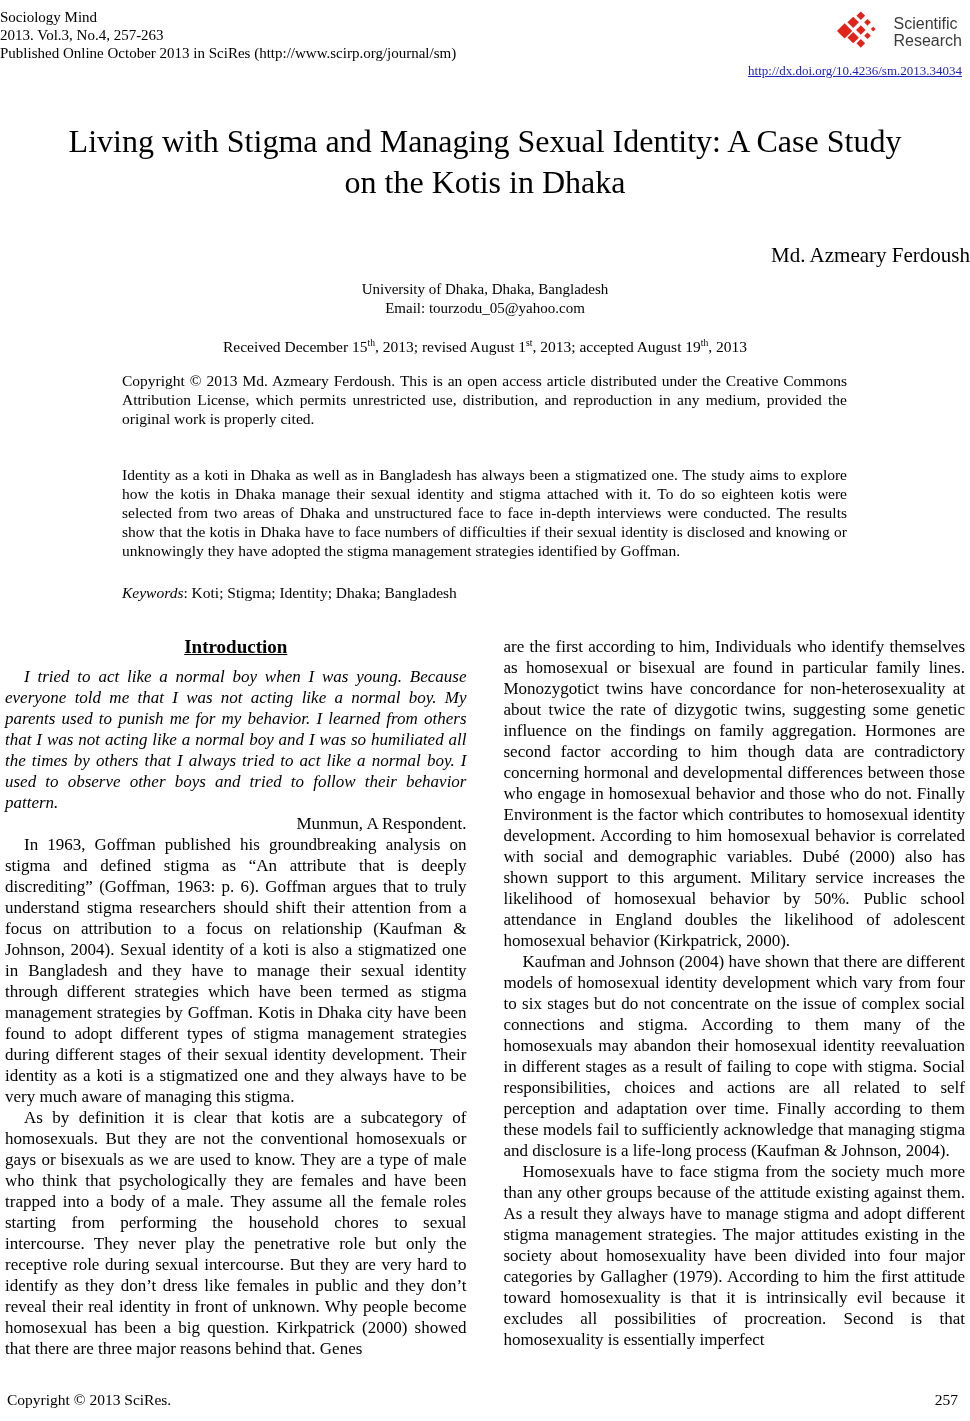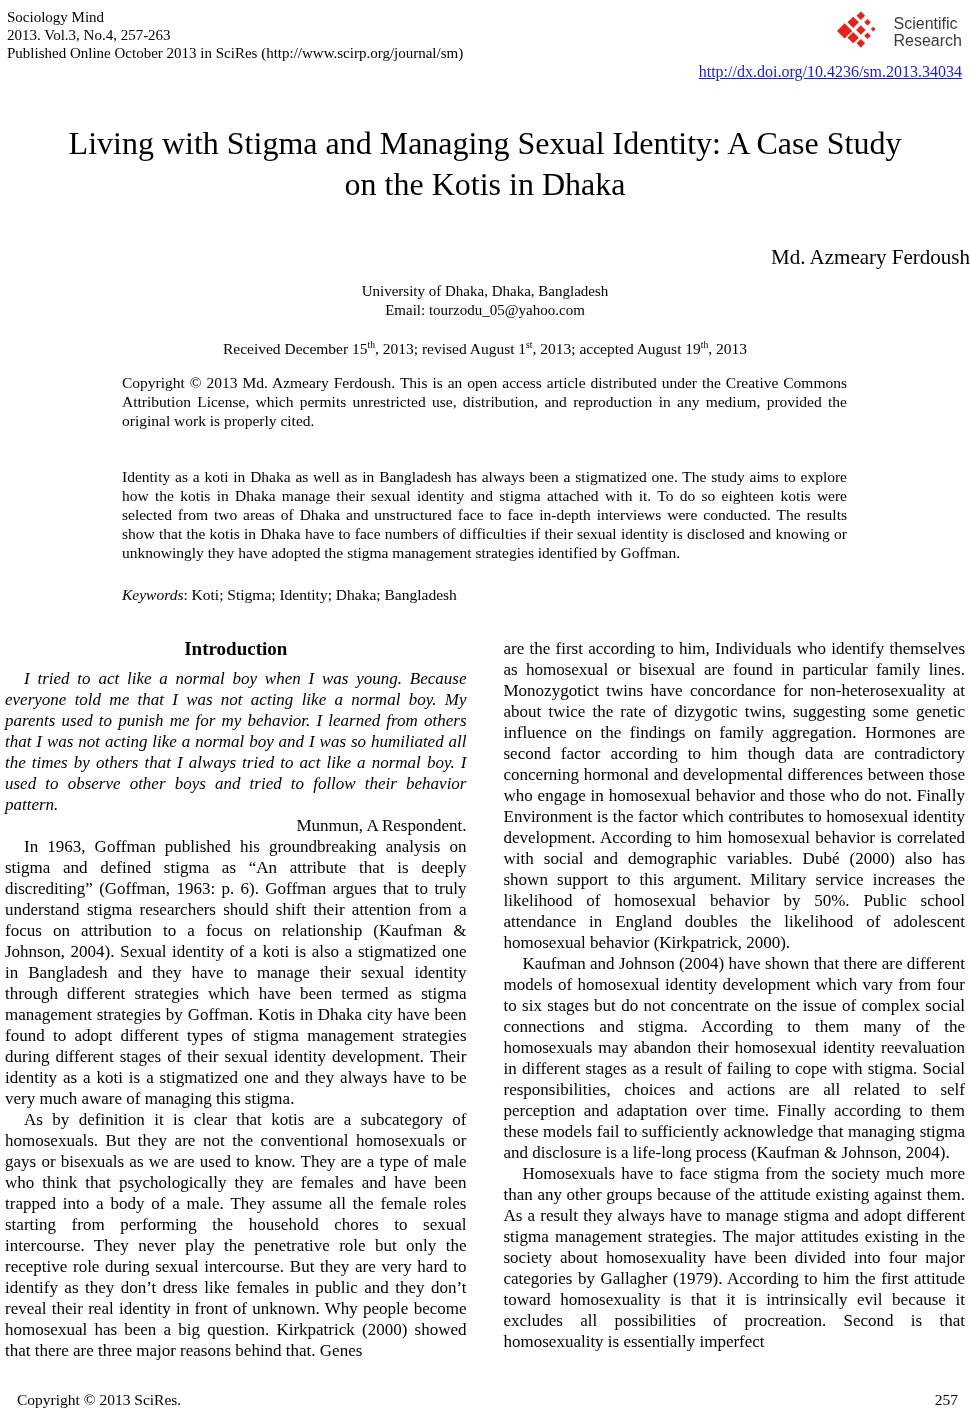--- a/index.html
+++ b/index.html
@@ -3,49 +3,49 @@
 <meta charset="utf-8">
 <style>
   * { margin:0; padding:0; box-sizing:border-box; }
   html,body { background:#ffffff; }
   .page {
     width:970px; height:1421px; position:relative; overflow:hidden;
     background:#ffffff; color:#000;
     font-family:"Liberation Serif", serif;
     margin:0 auto;
   }
-  .header { display:flex; justify-content:space-between; align-items:flex-start; padding:8px 8px 0 7px; }
+  .header { display:flex; justify-content:space-between; align-items:flex-start; padding:8px 8px 0 0; }
   .header-meta { font-size:15px; line-height:18px; }
   .header-right { text-align:right; }
   .logo { display:inline-flex; align-items:center; gap:16px; }
   .logo-text {
     font-family:"Liberation Sans", sans-serif; font-size:16px; line-height:17px;
     color:#3a3a3a; text-align:left; font-weight:500;
   }
-  .doi { color:#1f1fc0; text-decoration:underline; font-size:16px; display:inline-block; margin-top:7px; }
+  .doi { color:#1f1fc0; text-decoration:underline; font-size:13px; display:inline-block; margin-top:7px; }
   .title { text-align:center; font-size:32px; line-height:41px; margin-top:42px; font-weight:normal; }
   .author-name { text-align:right; font-size:21px; margin-top:40px; }
   .affil { text-align:center; font-size:15px; margin-top:13px; }
   .email { text-align:center; font-size:15px; margin-top:2px; }
   .received { text-align:center; font-size:15.5px; margin-top:21px; }
   sup { font-size:62%; vertical-align:super; line-height:0; }
   .block { margin-left:122px; margin-right:123px; font-size:15.5px; line-height:19px; text-align:justify; }
   .copyright-block { margin-top:15px; }
   .abstract-block { margin-top:37px; }
   .keywords-block { margin-top:23px; text-align:left; }
   .kw-label { font-style:italic; }
   .columns { display:flex; margin-top:34px; padding:0 5px; gap:37px; }
   .col { width:462px; font-size:17px; line-height:21px; text-align:justify; }
-  .col h2 { font-size:19px; font-weight:bold; text-align:center; margin-bottom:9px; }
+  .col h2 { font-size:19px; font-weight:bold; text-align:center; margin-bottom:9px;text-decoration:underline; }
   .col p { text-indent:19px; }
   .col p.noindent { text-indent:0; }
   .quote { font-style:italic; }
   .attribution { text-align:right; text-indent:0 !important; }
   .footer {
-    position:absolute; left:17px; right:12px; bottom:12px;
+    position:absolute; left:7px; right:12px; bottom:12px;
     display:flex; justify-content:space-between; font-size:15.5px;
   }
 </style>
 </head>
 <body>
 
 <div class="page">
 
   <div class="header">
     <div class="header-meta">

